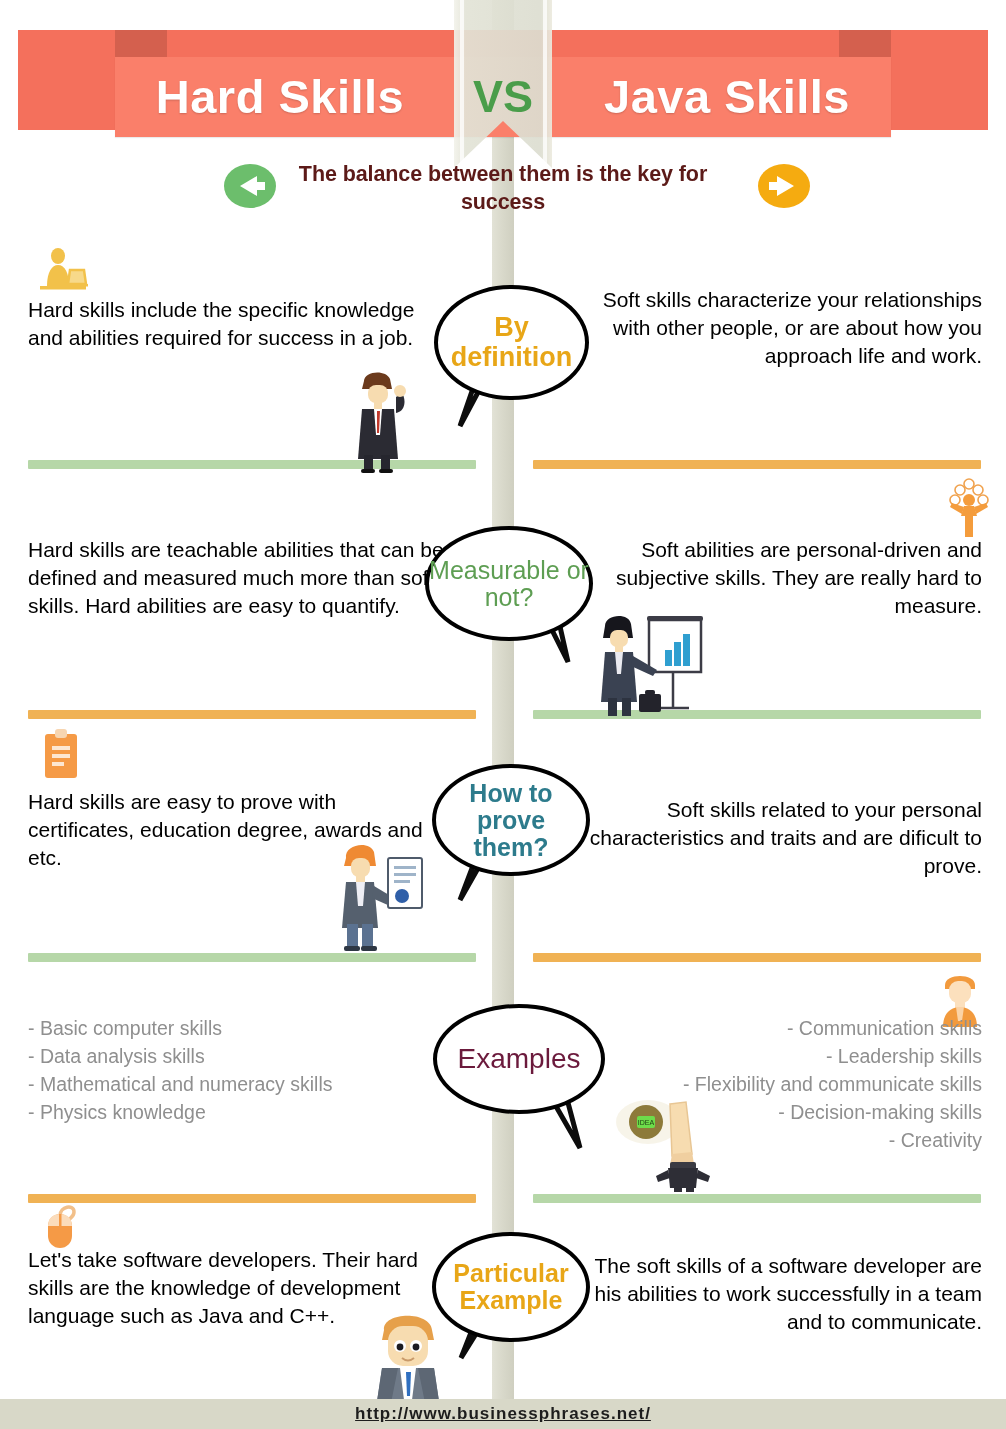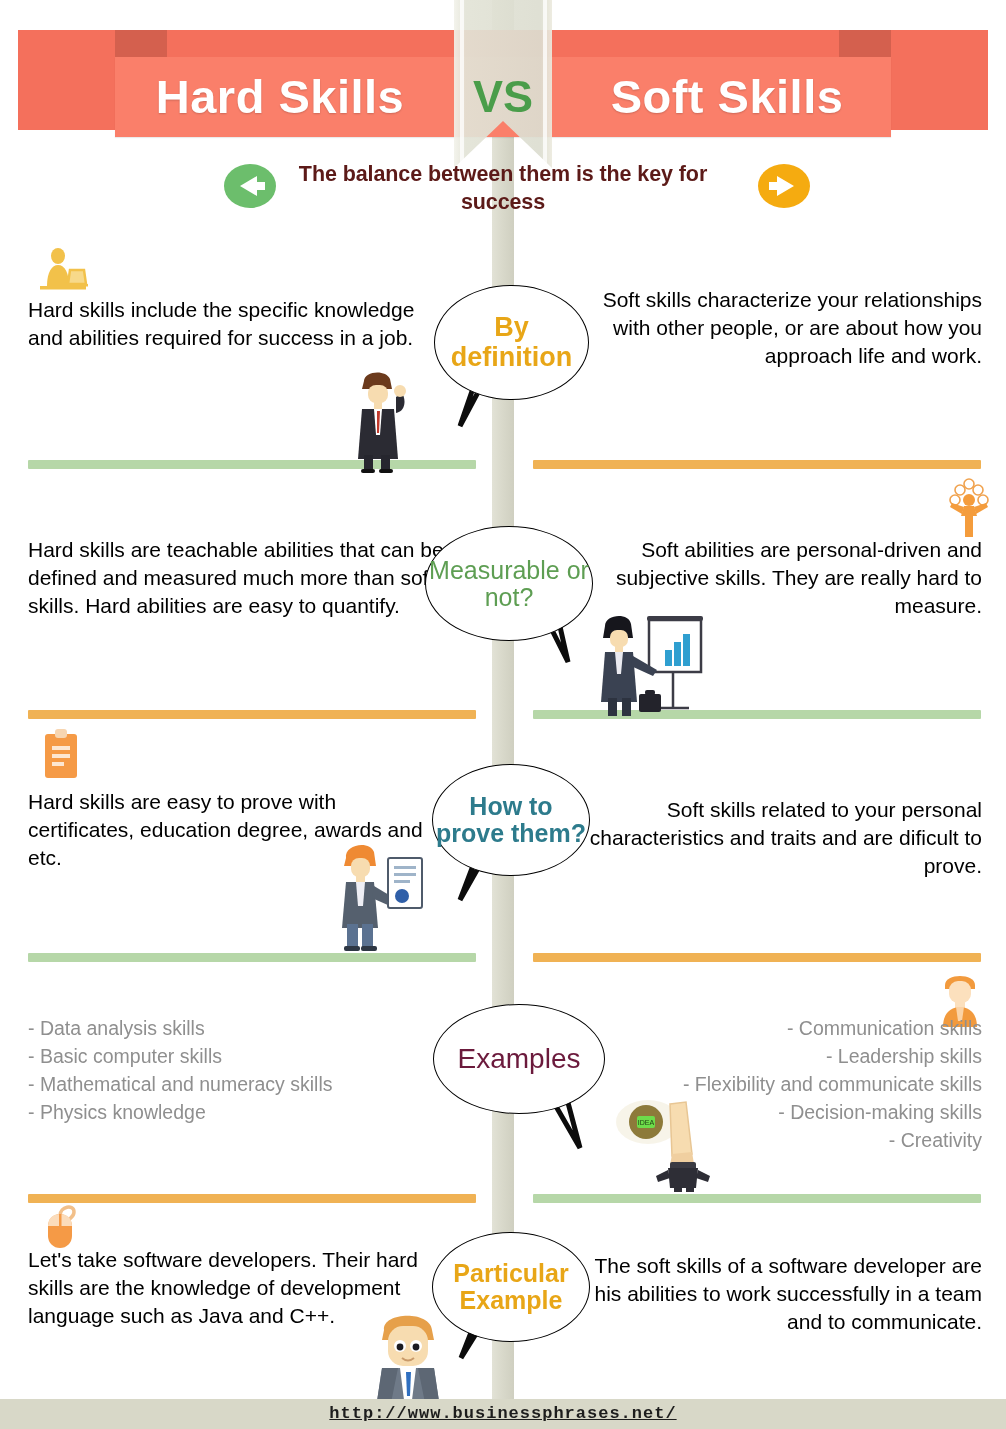--- a/index.html
+++ b/index.html
@@ -115,34 +115,34 @@
   .divider.orange { background: #f0b254; }
   .div-left  { left: 28px;  width: 448px; }
   .div-right { left: 533px; width: 448px; }
 
   
   .mini-icon { position: absolute; width: 54px; height: 52px; }
 
   
   .bubble {
     position: absolute; z-index: 7;
-    background: #ffffff; border: 1px solid #000000; border-radius: 50%;
+    background: #ffffff; border: 4px solid #000000; border-radius: 50%;
     display: flex; align-items: center; justify-content: center;
     text-align: center;
   }
   .bubble span { display: block; line-height: 1.08; }
   .bubble-tail { position: absolute; z-index: 6; }
 
   
   .character { position: absolute; z-index: 5; }
 
   
   .footer {
     position: absolute; left: 0; bottom: 0; width: 1006px; height: 30px;
-    background: #d8d8c8; z-index: 8; font-family: Liberation Mono, monospace;
+    background: #d8d8c8; z-index: 8;
   }
   .footer-url {
     width: 1006px; text-align: center; line-height: 30px;
     font-size: 17px; font-weight: bold; color: #1d1d1d;
     text-decoration: underline; letter-spacing: 1px;
   }
 </style>
 </head>
 <body>
 
@@ -158,21 +158,21 @@
     <div class="ribbon-fold-l"></div>
     <div class="ribbon-fold-r"></div>
     <div class="ribbon-main"></div>
 
     <div class="vs-banner"></div>
     <div class="vs-banner-stripe" style="left:460px;"></div>
     <div class="vs-banner-stripe" style="left:543px;"></div>
 
     <div class="title-text title-hard">Hard Skills</div>
     <div class="vs-text">VS</div>
-    <div class="title-text title-soft">Soft Skills</div>
+    <div class="title-text title-soft">Java Skills</div>
   </div>
 
   <div class="subtitle-row">
     <div class="arrow-circle arrow-left">
       <svg width="52" height="44" viewBox="0 0 52 44" aria-hidden="true">
         <path d="M33 12 L33 18 L41 18 L41 26 L33 26 L33 32 L16 22 Z" fill="#ffffff"></path>
       </svg>
     </div>
     <div class="subtitle-text">The balance between them is the key for success</div>
     <div class="arrow-circle arrow-right">
@@ -336,22 +336,22 @@
         <path d="M10 14 C10 2 40 2 40 14 L40 18 L10 18 Z" fill="#f29a3d"></path>
         <rect x="14" y="10" width="22" height="22" rx="9" fill="#fce0bd"></rect>
         <rect x="20" y="30" width="10" height="8" fill="#fce0bd"></rect>
         <path d="M8 56 C8 42 16 36 25 36 C34 36 42 42 42 56 Z" fill="#f29a3d"></path>
         <path d="M21 36 L29 36 L27 50 L23 50 Z" fill="#fbd3a6"></path>
       </svg>
     </div>
 
     <div class="col-left" style="top:48px;">
       <div class="list-text">
+        <div>- Basic computer skills</div>
         <div>- Data analysis skills</div>
-        <div>- Basic computer skills</div>
         <div>- Mathematical and numeracy skills</div>
         <div>- Physics knowledge</div>
       </div>
     </div>
     <div class="col-right" style="top:48px;">
       <div class="list-text" style="text-align:right;">
         <div>- Communication skills</div>
         <div>- Leadership skills</div>
         <div>- Flexibility and communicate skills</div>
         <div>- Decision-making skills</div>

